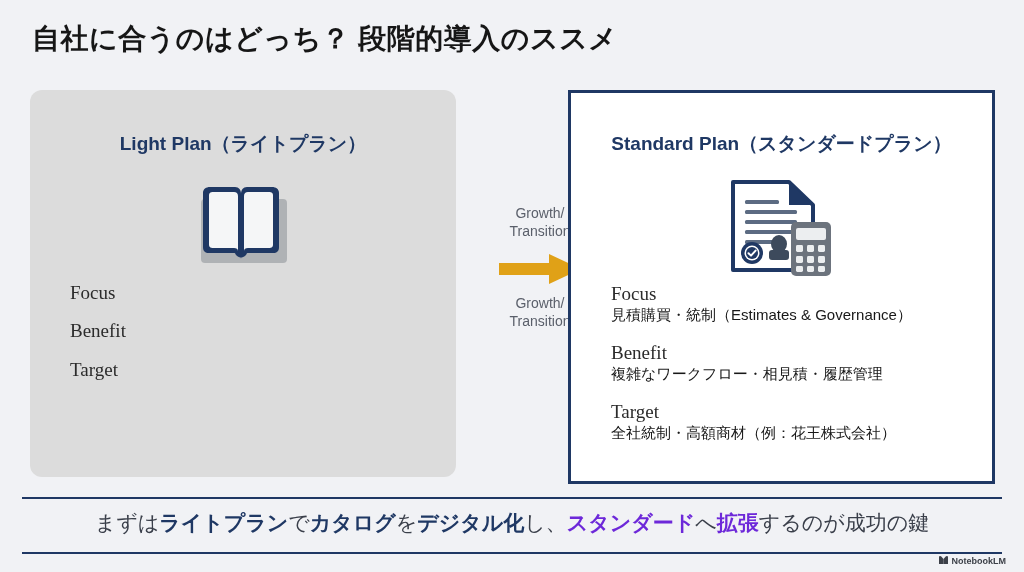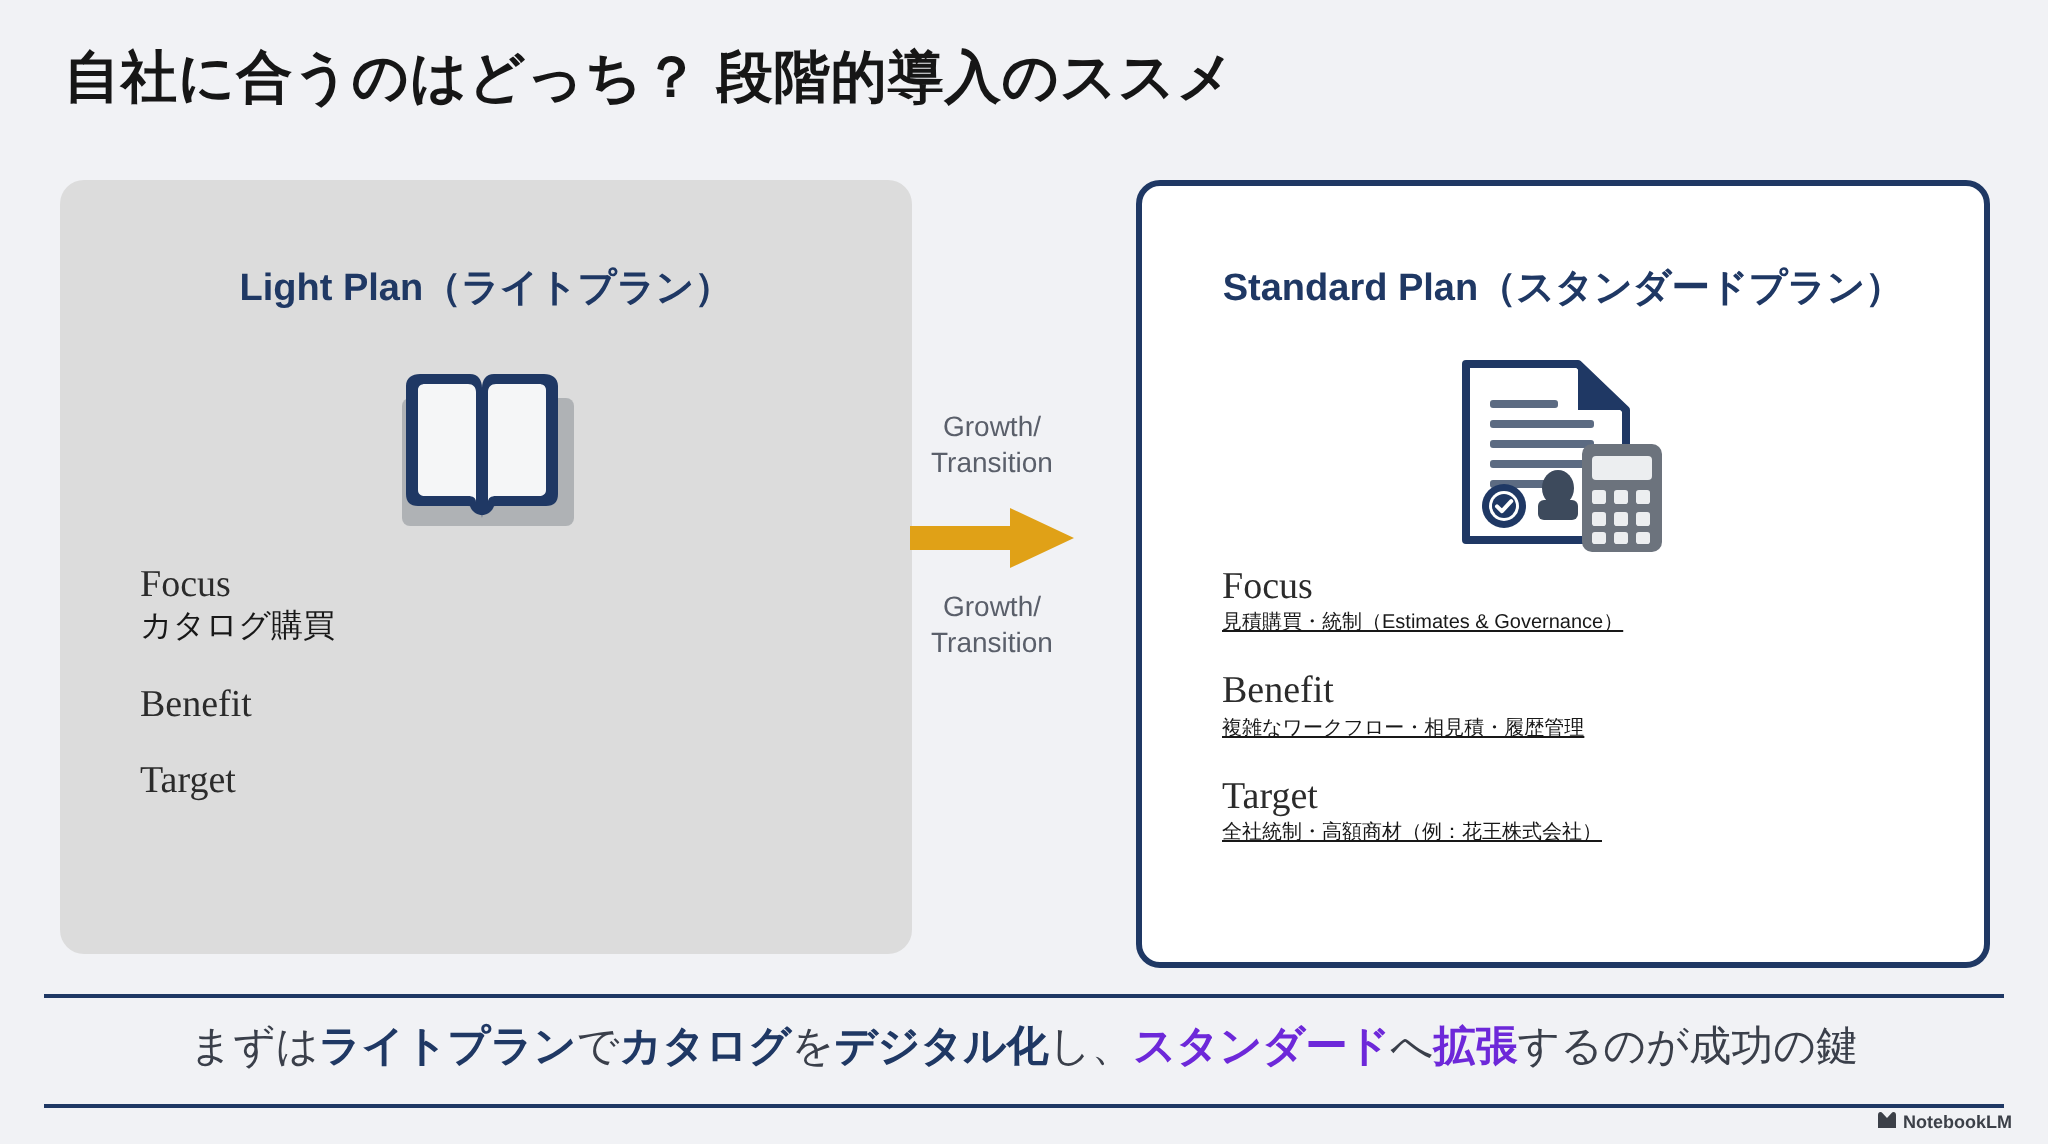--- a/index.html
+++ b/index.html
@@ -44,21 +44,21 @@
     background: #dcdcdc;
     border-radius: 12px;
   }
   .card-right {
     left: 568px;
     top: 90px;
     width: 427px;
     height: 394px;
     background: #ffffff;
     border: 3px solid #1f3864;
-    border-radius: 12px;
+    border-radius: 0;
   }
 
   .plan-title {
     position: absolute;
     left: 0;
     right: 0;
     text-align: center;
     font-size: 19px;
     font-weight: bold;
     color: #1f3864;
@@ -96,26 +96,26 @@
     color: #2b2b2b;
     line-height: 1.12;
     margin-bottom: 1px;
   }
   .detail-value {
     font-size: 16px;
     color: #181818;
     line-height: 1.3;
     white-space: nowrap;
   }
-  .card-right .detail-value { font-size: 10px; text-decoration: underline; }
+  .card-right .detail-value { font-size: 15px; }
 
   
   .transition {
     position: absolute;
-    left: 440px;
+    left: 484px;
     top: 205px;
     width: 112px;
     text-align: center;
   }
   .transition-label {
     font-size: 14px;
     color: #5a5f6a;
     line-height: 1.28;
     white-space: pre-line;
   }
@@ -189,21 +189,20 @@
           <path d="M14 12 C14 10 15.5 9 17.5 9 L39 9 C41.5 9 43 10.5 43 13 L43 68 C43 66 41.5 65 39 65 L17.5 65 C15.5 65 14 64 14 62 Z" fill="#f5f6f7"></path>
           <path d="M78 12 C78 10 76.5 9 74.5 9 L53 9 C50.5 9 49 10.5 49 13 L49 68 C49 66 50.5 65 53 65 L74.5 65 C76.5 65 78 64 78 62 Z" fill="#f5f6f7"></path>
           <path d="M40 70 C42 76 50 76 52 70 Z" fill="#1f3864"></path>
         </g>
       </svg>
     </div>
 
     <div class="details">
       <div class="detail-block">
         <div class="detail-label">Focus</div>
-        <div class="detail-value">カタログ購買</div>
       </div>
       <div class="detail-block">
         <div class="detail-label">Benefit</div>
       </div>
       <div class="detail-block">
         <div class="detail-label">Target</div>
       </div>
     </div>
   </div>
 

